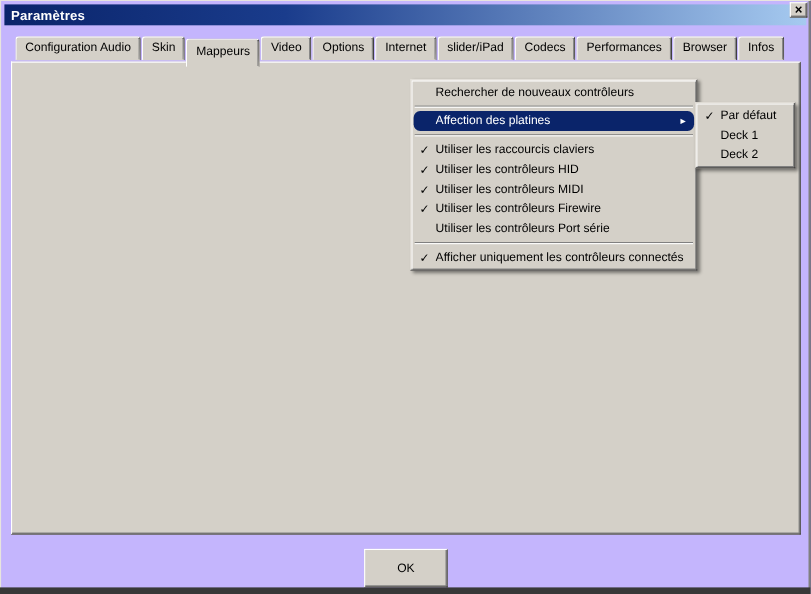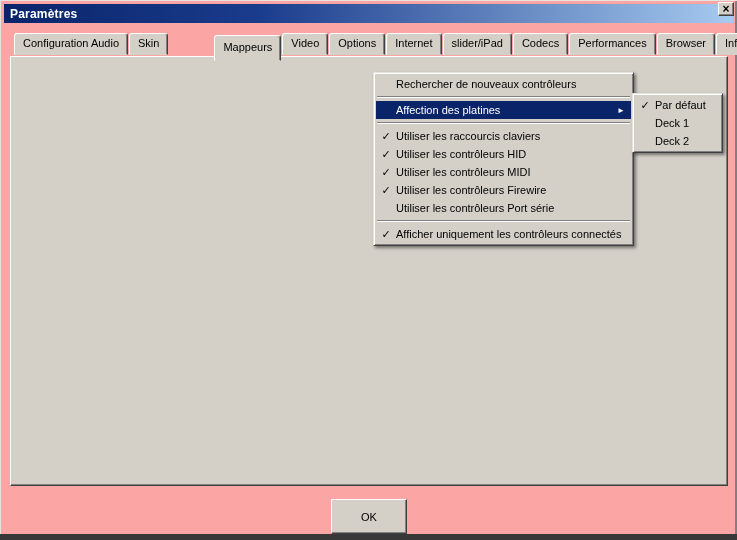--- a/index.html
+++ b/index.html
@@ -1,33 +1,33 @@
 <!DOCTYPE html>
 <html><head>
 <meta charset="utf-8">
 <style>
   html,body{margin:0;padding:0;background:#1a1a1a;}
   *{box-sizing:border-box;font-family:"Liberation Sans","DejaVu Sans",sans-serif;}
-  .screen{position:relative;width:737px;height:540px;background:#fca5a5;overflow:hidden;
+  .screen{position:relative;width:737px;height:540px;background:#c4b5fd;overflow:hidden;
     box-shadow:inset 1px 1px 0 #e8e5de, inset -2px 0 0 #808080;}
   .bottom-strip{position:absolute;left:0;right:0;bottom:0;height:6px;background:#383838;}
   
   .titlebar{position:absolute;left:4px;top:4px;right:4px;height:19px;
     background:linear-gradient(90deg,#0a246a,#1a3c8c 35%,#a6caf0);display:flex;align-items:center;}
   .title-text{color:#fff;font-weight:bold;font-size:12px;padding-left:6px;letter-spacing:.2px;}
   .close-btn{position:absolute;right:3px;top:2px;width:16px;height:14px;background:#d4d0c8;
     border:1px solid;border-color:#fff #404040 #404040 #fff;box-shadow:inset -1px -1px 0 #808080;
     display:flex;align-items:center;justify-content:center;font-size:12px;font-weight:bold;line-height:1;color:#000;cursor:default;}
   
   .tabstrip{position:absolute;left:14px;top:33px;height:24px;display:flex;z-index:3;}
   .tab{height:22px;padding:3px 8px 2px 8px;font-size:11px;background:#d4d0c8;margin-right:1px;
     border:1px solid;border-color:#fff #404040 transparent #fff;border-radius:3px 3px 0 0;
     box-shadow:inset -1px 0 0 #808080;white-space:nowrap;color:#000;}
   .tab.active{height:26px;padding-top:5px;position:relative;top:2px;z-index:5;
-    box-shadow:inset -1px 0 0 #808080, 0 2px 0 #d4d0c8;margin-left:45px;}
+    box-shadow:inset -1px 0 0 #808080, 0 2px 0 #d4d0c8;}
   
   .panel{position:absolute;left:10px;top:56px;width:718px;height:430px;background:#d4d0c8;
     border:1px solid;border-color:#fff #404040 #404040 #fff;box-shadow:inset -1px -1px 0 #808080;z-index:1;}
   
   .combo{position:absolute;left:22px;top:66px;width:317px;height:19px;background:#fff;
     border:1px solid;border-color:#808080 #fff #fff #808080;box-shadow:inset 1px 1px 0 #404040;}
   .combo input{position:absolute;left:2px;top:2px;right:20px;bottom:1px;border:0;outline:0;font-size:11px;padding:0 2px;}
   .combo-btn{position:absolute;right:1px;top:1px;bottom:1px;width:17px;background:#d4d0c8;
     border:1px solid;border-color:#fff #404040 #404040 #fff;box-shadow:inset -1px -1px 0 #808080;
     display:flex;align-items:center;justify-content:center;font-size:7px;color:#000;}
@@ -78,21 +78,21 @@
   
   .menu{position:absolute;background:#d4d0c8;z-index:40;padding:2px;
     border:1px solid;border-color:#e6e3dc #404040 #404040 #e6e3dc;
     box-shadow:inset 1px 1px 0 #fff, inset -1px -1px 0 #808080, 2px 2px 3px rgba(0,0,0,.45);}
   .main-menu{left:373px;top:72px;width:261px;}
   .sub-menu{left:632px;top:93px;width:91px;z-index:41;}
   .menu-item{height:18px;display:flex;align-items:center;font-size:11px;color:#000;padding-right:4px;justify-content:center;}
   .menu-item .gutter{width:20px;text-align:center;font-weight:bold;font-size:11px;flex:0 0 auto;}
   .menu-item .mi-label{flex:1;white-space:nowrap;overflow:hidden;}
   .menu-item .mi-arrow{font-size:8px;padding-right:2px;}
-  .menu-item.hl{background:#0a246a;color:#fff;}
+  .menu-item.hl{background:#0a246a;color:#fff;border-radius:6px;}
   .menu-sep{height:0;border-top:1px solid #808080;border-bottom:1px solid #fff;margin:3px 1px;}
 </style>
 </head>
 <body>
 
 <div class="screen">
 
   <div class="titlebar">
     <span class="title-text">Paramètres</span>
   </div>

